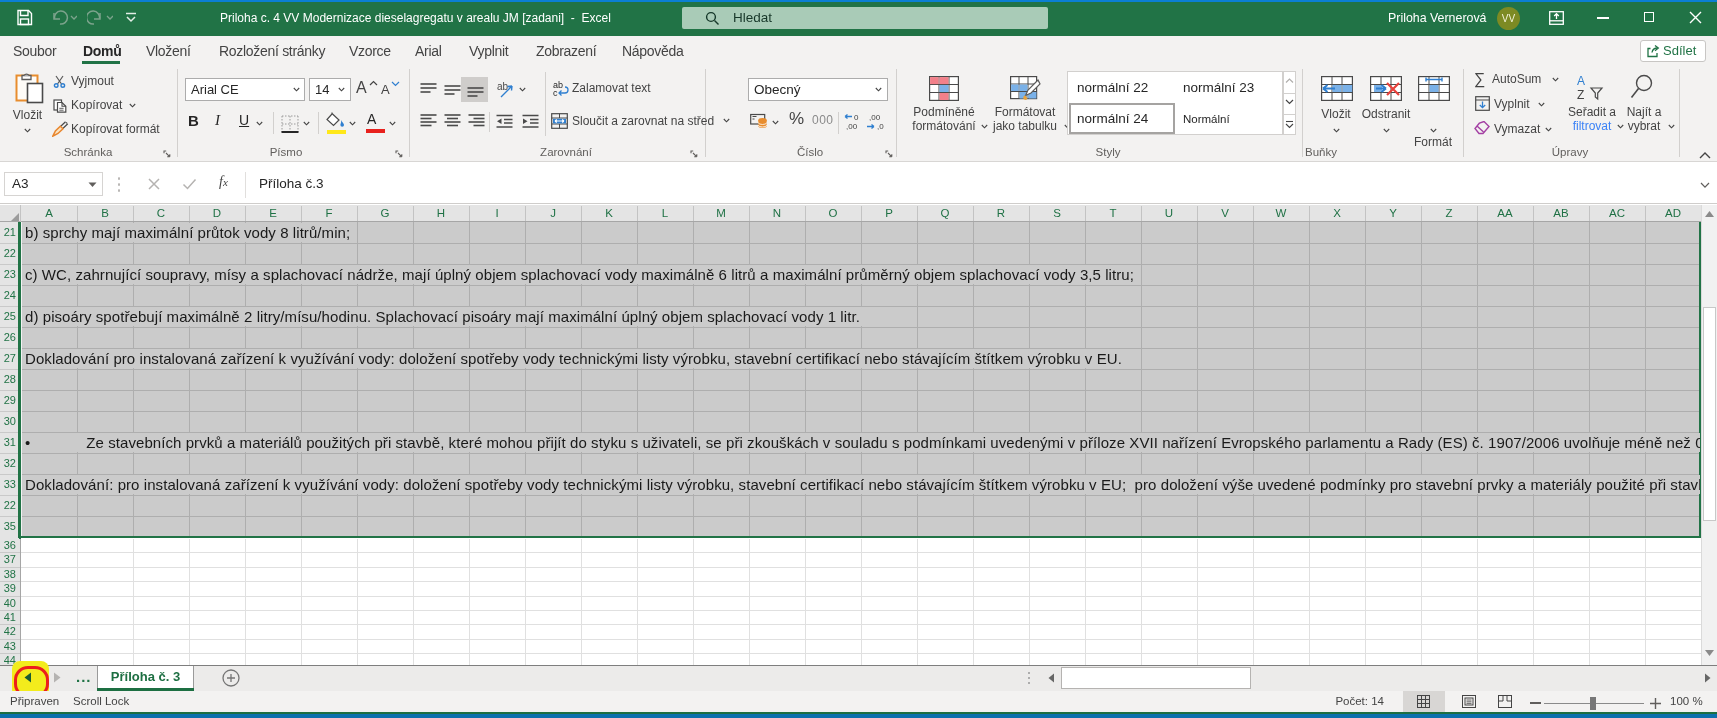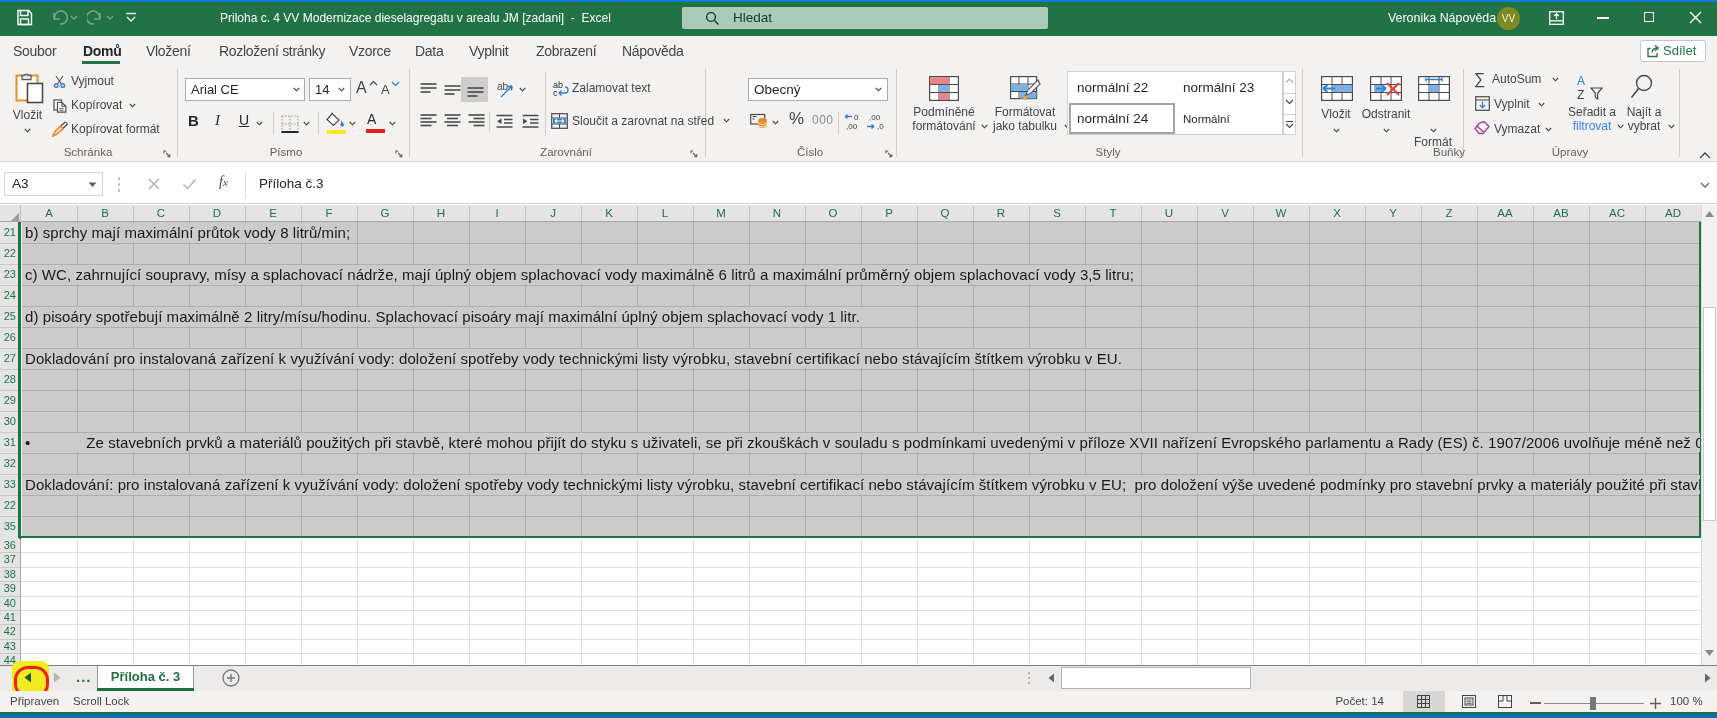--- a/index.html
+++ b/index.html
@@ -30,39 +30,39 @@
 <path d="M2 1.5 H12" stroke="#e3eee7" stroke-width="1.5"></path>
 <path d="M3 5 l4 4 4-4" fill="none" stroke="#e3eee7" stroke-width="1.5"></path>
 </svg>
 <div class="abs" style="left:220px;top:0;width:390px;height:36px;line-height:36px;text-align:center;color:#fff;font-size:12px;white-space:nowrap;">Priloha c. 4 VV Modernizace dieselagregatu v arealu JM [zadani]&nbsp;&nbsp;-&nbsp;&nbsp;Excel</div>
 <div class="abs" style="left:682px;top:7px;width:366px;height:22px;background:#a9cbb7;border-radius:2px;"></div>
 <svg class="abs" style="left:705px;top:11px" width="15" height="15" viewBox="0 0 15 15">
 <circle cx="6" cy="6" r="4.4" fill="none" stroke="#16382a" stroke-width="1.4"></circle>
 <path d="M9.5 9.5 L13.5 13.5" stroke="#16382a" stroke-width="1.4"></path>
 </svg>
 <div class="abs" style="left:733px;top:7px;height:22px;line-height:22px;color:#173729;font-size:13.5px;">Hledat</div>
-<div class="abs" style="left:1388px;top:0;height:36px;line-height:36px;color:#fff;font-size:12.4px;">Veronika Nápověda</div>
+<div class="abs" style="left:1388px;top:0;height:36px;line-height:36px;color:#fff;font-size:12.4px;">Priloha Vernerová</div>
 <div class="abs" style="left:1497px;top:7px;width:23px;height:23px;border-radius:50%;background:#7d8a23;color:#f2f2d8;font-size:10px;text-align:center;line-height:23px;">VV</div>
 <svg class="abs" style="left:1549px;top:11px" width="15" height="14" viewBox="0 0 15 14">
 <rect x="0.7" y="0.7" width="13.6" height="12.6" fill="none" stroke="#fff" stroke-width="1.3"></rect>
 <path d="M0.7 9.8 H14.3" stroke="#fff" stroke-width="1.3"></path>
 <path d="M7.5 8 V3 M5.2 5 L7.5 2.7 L9.8 5" fill="none" stroke="#fff" stroke-width="1.3"></path>
 </svg>
 <div class="abs" style="left:1597px;top:17px;width:12px;height:1.6px;background:#fff;"></div>
 <div class="abs" style="left:1644px;top:12px;width:10px;height:10px;border:1.4px solid #fff;"></div>
 <svg class="abs" style="left:1689px;top:11px" width="13" height="13" viewBox="0 0 13 13">
 <path d="M1 1 L12 12 M12 1 L1 12" stroke="#fff" stroke-width="1.4"></path>
 </svg>
 <div class="abs" style="left:0;top:36px;width:1717px;height:29px;background:#f3f2f1;"></div>
 <div class="abs" style="left:13px;top:40px;height:22px;line-height:22px;font-size:14px;letter-spacing:-0.3px;color:#444;font-weight:normal;">Soubor</div>
 <div class="abs" style="left:83px;top:40px;height:22px;line-height:22px;font-size:14px;letter-spacing:-0.3px;color:#262626;font-weight:bold;">Domů</div>
 <div class="abs" style="left:146px;top:40px;height:22px;line-height:22px;font-size:14px;letter-spacing:-0.3px;color:#444;font-weight:normal;">Vložení</div>
 <div class="abs" style="left:219px;top:40px;height:22px;line-height:22px;font-size:14px;letter-spacing:-0.3px;color:#444;font-weight:normal;">Rozložení stránky</div>
 <div class="abs" style="left:349px;top:40px;height:22px;line-height:22px;font-size:14px;letter-spacing:-0.3px;color:#444;font-weight:normal;">Vzorce</div>
-<div class="abs" style="left:415px;top:40px;height:22px;line-height:22px;font-size:14px;letter-spacing:-0.3px;color:#444;font-weight:normal;">Data</div>
+<div class="abs" style="left:415px;top:40px;height:22px;line-height:22px;font-size:14px;letter-spacing:-0.3px;color:#444;font-weight:normal;">Arial</div>
 <div class="abs" style="left:469px;top:40px;height:22px;line-height:22px;font-size:14px;letter-spacing:-0.3px;color:#444;font-weight:normal;">Vyplnit</div>
 <div class="abs" style="left:536px;top:40px;height:22px;line-height:22px;font-size:14px;letter-spacing:-0.3px;color:#444;font-weight:normal;">Zobrazení</div>
 <div class="abs" style="left:622px;top:40px;height:22px;line-height:22px;font-size:14px;letter-spacing:-0.3px;color:#444;font-weight:normal;">Nápověda</div>
 <div class="abs" style="left:82px;top:61px;width:38px;height:3px;background:#217346;"></div>
 <div class="abs" style="left:1640px;top:40px;width:66px;height:22px;background:#fff;border:1px solid #c8c6c4;border-radius:3px;"></div>
 <svg class="abs" style="left:1646px;top:44px" width="14" height="14" viewBox="0 0 14 14">
 <path d="M4.5 4.5 H2 V12.5 H11 V9" fill="none" stroke="#217346" stroke-width="1.3"></path>
 <path d="M6 8.5 C6.5 5.5 8.5 4 11.5 4" fill="none" stroke="#217346" stroke-width="1.3"></path>
 <path d="M9 1.5 L12.3 4.1 L9 6.7" fill="none" stroke="#217346" stroke-width="1.3"></path>
 </svg>
@@ -340,21 +340,21 @@
 <div class="abs" style="left:1373px;top:107px;width:120px;text-align:center;font-size:12px;color:#444;margin-top:28px;">Formát</div>
 <svg class="abs" style="left:1333px;top:128px" width="7" height="5" viewBox="0 0 7 5">
 <path d="M0.8 1 L3.5 3.8 L6.2 1" fill="none" stroke="#444" stroke-width="1.1"></path>
 </svg>
 <svg class="abs" style="left:1383px;top:128px" width="7" height="5" viewBox="0 0 7 5">
 <path d="M0.8 1 L3.5 3.8 L6.2 1" fill="none" stroke="#444" stroke-width="1.1"></path>
 </svg>
 <svg class="abs" style="left:1430px;top:128px" width="7" height="5" viewBox="0 0 7 5">
 <path d="M0.8 1 L3.5 3.8 L6.2 1" fill="none" stroke="#444" stroke-width="1.1"></path>
 </svg>
-<div class="abs" style="left:1305px;top:146px;width:160px;text-align:right;font-size:11.5px;color:#605e5c;">Buňky</div>
+<div class="abs" style="left:1305px;top:146px;width:160px;text-align:left;font-size:11.5px;color:#605e5c;">Buňky</div>
 <div class="abs" style="left:1474px;top:70px;font-size:16px;color:#444;">∑</div>
 <div class="abs" style="left:1492px;top:72px;height:14px;line-height:14px;font-size:12px;color:#444;">AutoSum</div>
 <svg class="abs" style="left:1552px;top:77px" width="7" height="5" viewBox="0 0 7 5">
 <path d="M0.8 1 L3.5 3.8 L6.2 1" fill="none" stroke="#444" stroke-width="1.1"></path>
 </svg>
 <svg class="abs" style="left:1475px;top:96px" width="15" height="15" viewBox="0 0 15 15">
 <rect x="0.7" y="0.7" width="13.6" height="13.6" fill="none" stroke="#4a4a4a" stroke-width="1.2"></rect>
 <path d="M0.7 4 h13.6" stroke="#4a4a4a" stroke-width="1"></path>
 <path d="M7.5 5.5 v6 M4.8 9 L7.5 11.7 L10.2 9" fill="none" stroke="#2f7fd0" stroke-width="1.3"></path>
 </svg>

